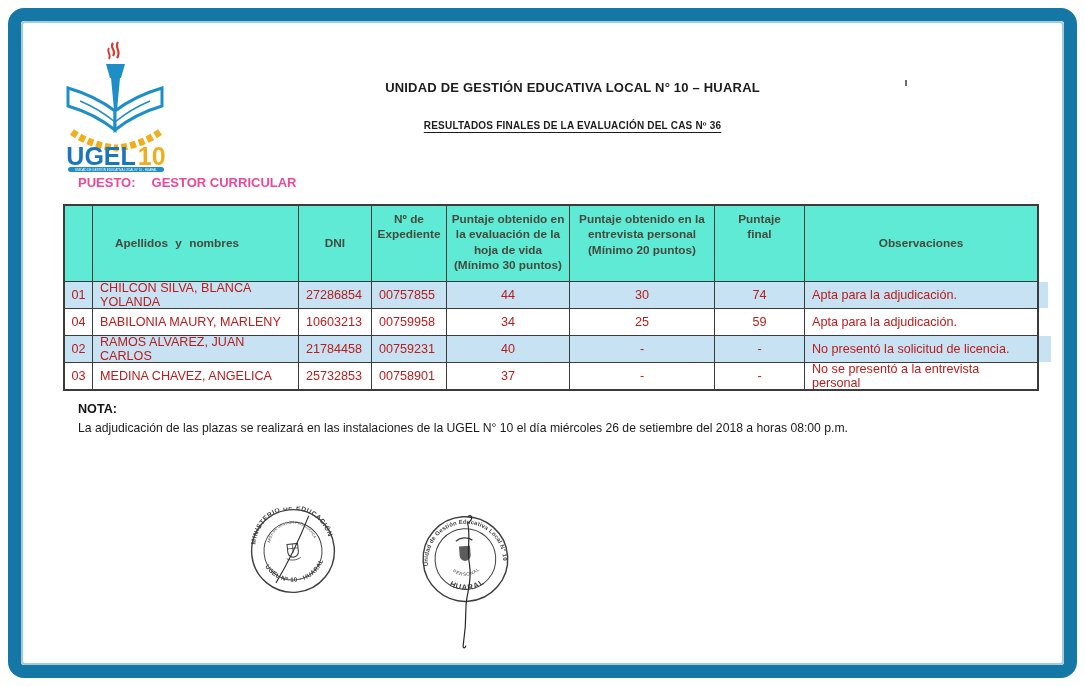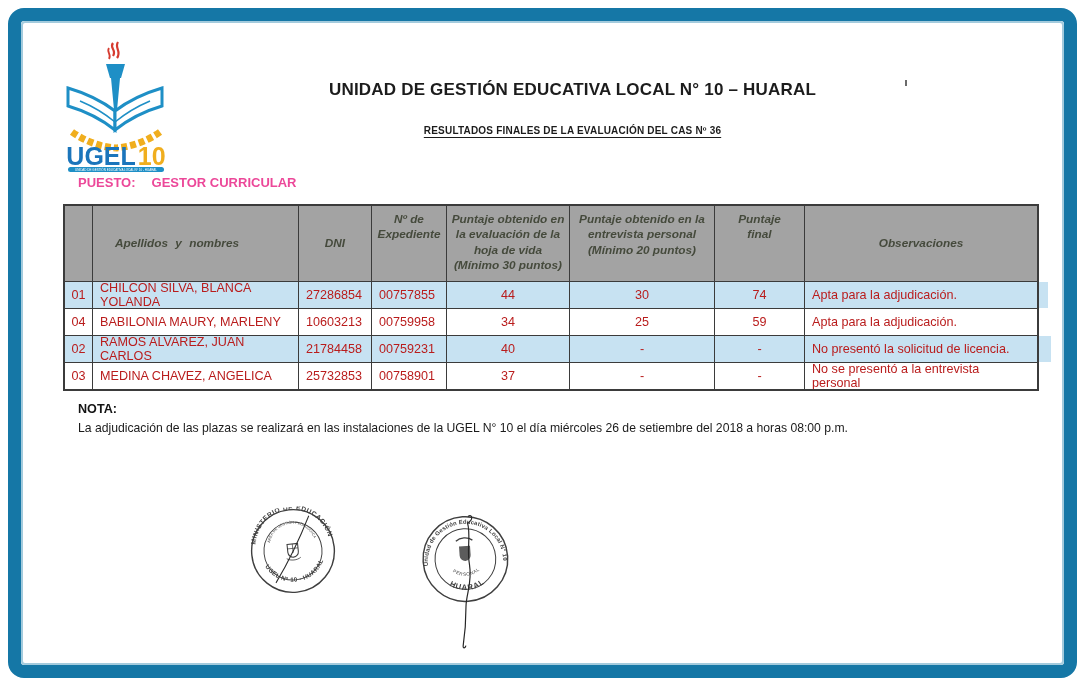--- a/index.html
+++ b/index.html
@@ -10,38 +10,38 @@
   }
   .frame {
     position:absolute; left:8px; top:8px; width:1069px; height:670px;
     border:13px solid #1577A6; border-radius:16px;
   }
   .frame-inner {
     position:absolute; left:0; top:0; width:100%; height:100%;
     border:2px solid #A3CBDD; border-radius:4px;
   }
   .titles { position:absolute; left:290px; top:80px; width:565px; text-align:center; }
-  .title1 { font-size:17px; font-weight:bold; color:#1c1c1c; letter-spacing:0.2px; }
+  .title1 { font-size:13px; font-weight:bold; color:#1c1c1c; letter-spacing:0.2px; }
   .title2 { margin-top:25px; font-size:10px; font-weight:bold; color:#1c1c1c;
     text-decoration:underline; text-underline-offset:3px; letter-spacing:0.2px; }
   .artifact { position:absolute; left:905px; top:80px; width:2px; height:6px; background:#6b6b6b; }
   .puesto { position:absolute; left:78px; top:175px; font-size:13px; font-weight:bold; color:#ec4899; }
   .puesto .val { margin-left:16px; }
 
   .doc-table {
     position:absolute; left:63px; top:204px;
     display:grid;
     grid-template-columns:27px 205px 72px 74px 122px 144px 89px 232px;
     grid-template-rows:75px 26px 26px 26px 26px;
     gap:1px; background:#3b3b3b; border:2px solid #3b3b3b;
   }
   .cell { background:#ffffff; display:flex; align-items:center; overflow:hidden; }
   .th {
-    background:#a3a3a3; color:#454A3C; font-weight:bold; font-size:11.8px;
-    line-height:1.3; justify-content:center; text-align:center; padding:2px 3px;font-style:italic;
+    background:#5eead4; color:#454A3C; font-weight:bold; font-size:11.8px;
+    line-height:1.3; justify-content:center; text-align:center; padding:2px 3px;
   }
   .th.top { align-items:flex-start; padding-top:6px; }
   .th.left { justify-content:flex-start; text-align:left; padding-left:22px; word-spacing:4px; }
   .td { font-size:12.6px; color:#b91c1c; padding:0 7px; }
   .td.center { justify-content:center; padding:0; }
   .hl { background:#C7E2F2; }
   .strip { position:absolute; background:#C7E2F2; }
 
   .nota-label { position:absolute; left:78px; top:402px; font-size:12.6px; font-weight:bold; color:#141414; }
   .nota-text { position:absolute; left:78px; top:421px; width:790px; font-size:12.2px; color:#1b1b1b; }

